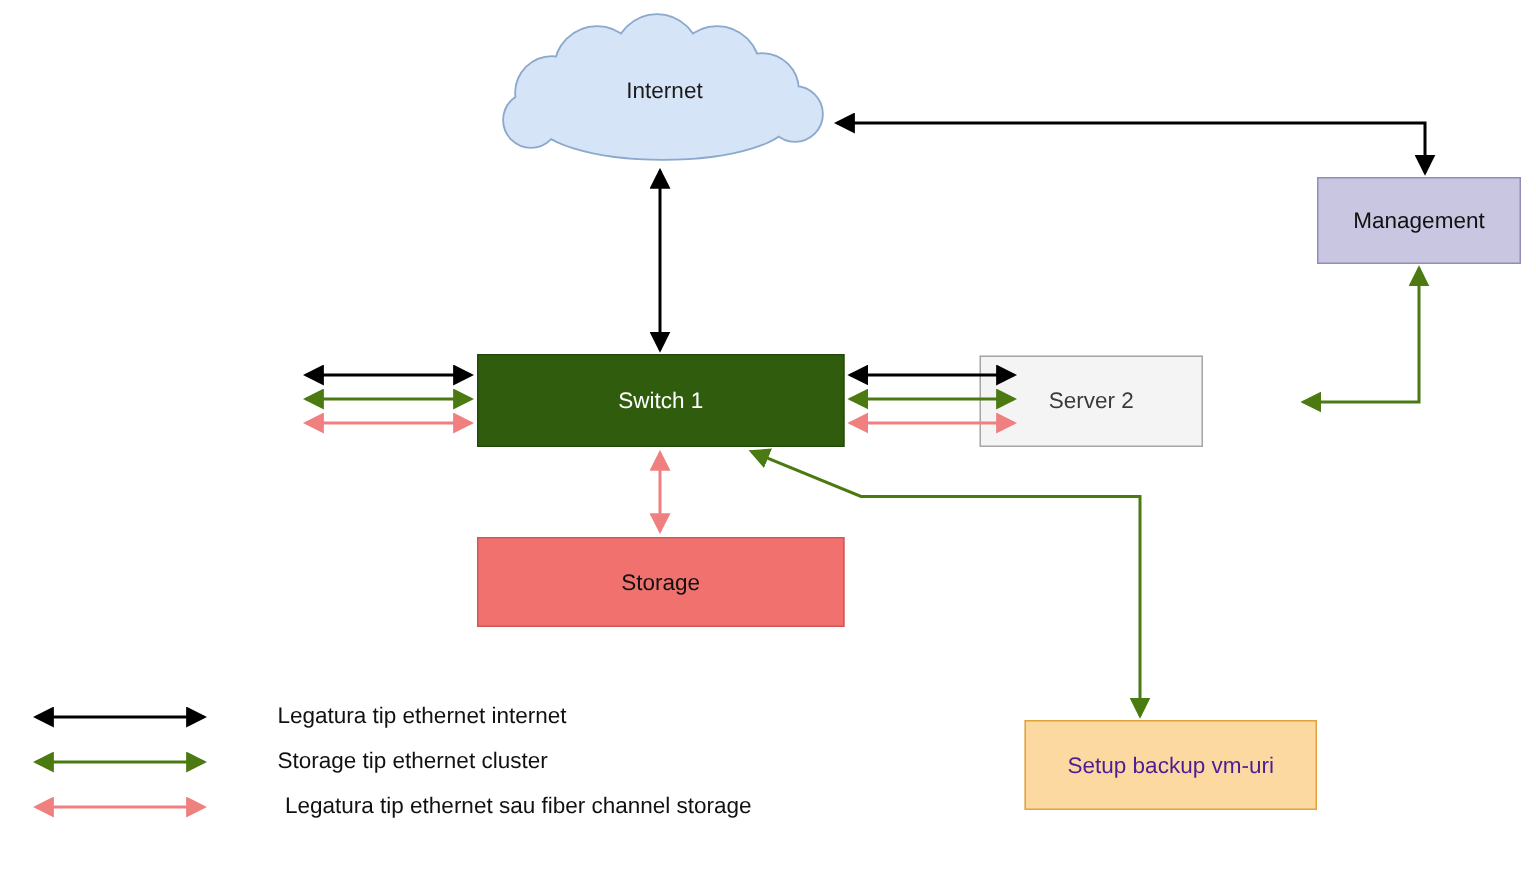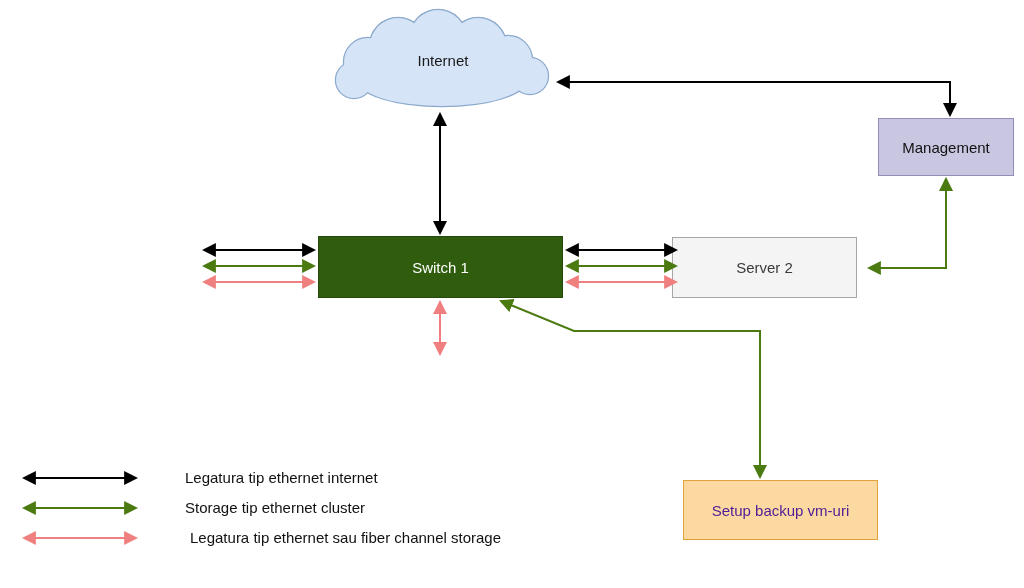--- a/index.html
+++ b/index.html
@@ -23,21 +23,21 @@
     text-align: center;
   }
   .server     { background: #f4f4f4; border-color: #a6a6a6; color: #3a3a3a; }
   .switch     { background: #2f5d0d; border-color: #24490a; color: #ffffff; }
   .storage    { background: #f0716d; border-color: #cb5a57; color: #111111; }
   .management { background: #c9c6e1; border-color: #908db9; color: #111111; }
   .backup     { background: #fdd9a2; border-color: #e2a23b; color: #4c1d95; }
 
   .node-server1    { left: 15px;  top: 237px; width: 185px; height: 61px; }
   .node-switch1    { left: 318px; top: 236px; width: 245px; height: 62px; }
-  .node-server2    { left: 672px; top: 237px; width: 185px; height: 61px; }
+  .node-server2    { left: 653px; top: 237px; width: 149px; height: 61px; }
   .node-storage    { left: 318px; top: 358px; width: 245px; height: 60px; }
   .node-management { left: 878px; top: 118px; width: 136px; height: 58px; text-align: right; }
   .node-backup     { left: 683px; top: 480px; width: 195px; height: 60px; }
 
   .cloud-label {
     position: absolute;
     left: 398px; top: 52px; width: 90px;
     text-align: center;
     font-size: 15px;
     color: #1a1a1a;
@@ -64,20 +64,23 @@
 </head>
 <body>
 
 <div class="stage">
 
   <div class="node switch node-switch1">
     <span>Switch 1</span>
   </div>
   <div class="node server node-server2">
     <span>Server 2</span>
+  </div>
+  <div class="node storage node-storage">
+    <span>Storage</span>
   </div>
   <div class="node management node-management">
     <span>Management</span>
   </div>
   <div class="node backup node-backup">
     <span>Setup backup vm-uri</span>
   </div>
 
   <svg class="overlay" viewBox="0 0 1024 588">
     <defs>

